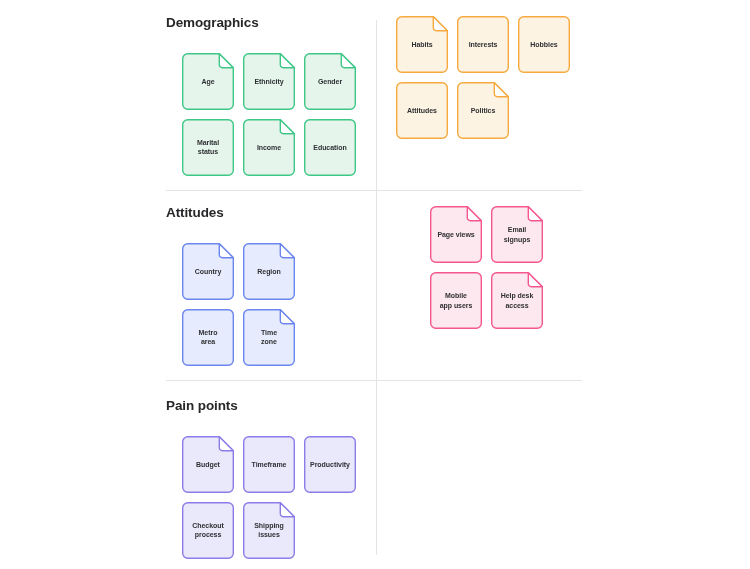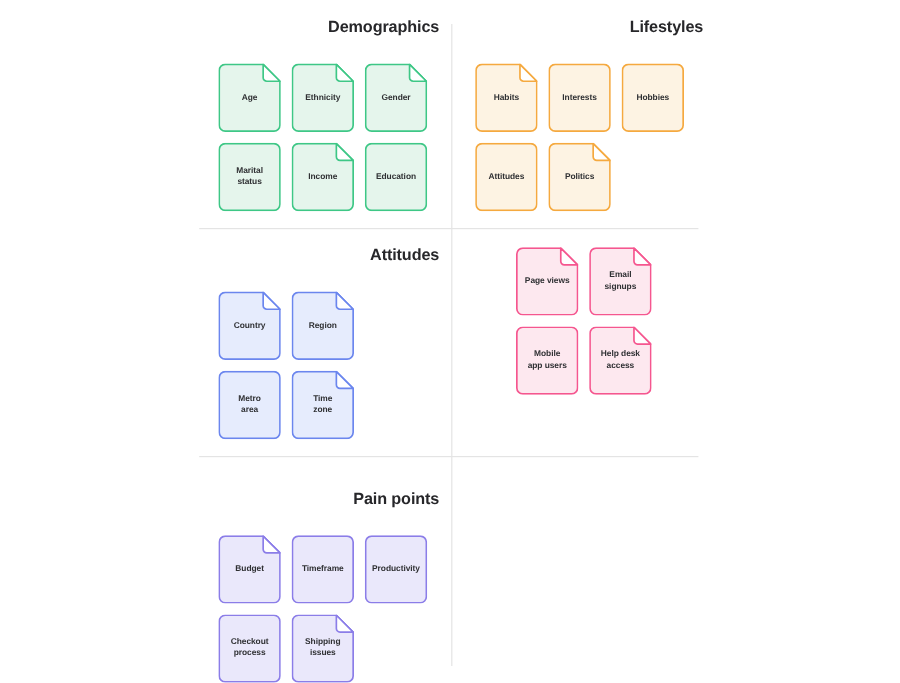--- a/index.html
+++ b/index.html
@@ -43,21 +43,21 @@
   .divider-h.d2 { top: 380px; }
 
   
   .section {
     position: absolute;
   }
   .section-title {
     font-size: 13.5px;
     font-weight: bold;
     color: #27272a;
-    text-align: right;
+    text-align: left;
     letter-spacing: -0.1px;
     margin: 0 0 22px 0;
     line-height: 1.1;
   }
 
   .card-grid {
     display: flex;
     flex-wrap: wrap;
     gap: 9px 9px;
   }
@@ -91,21 +91,21 @@
     letter-spacing: -0.05px;
     padding: 0 3px;
     white-space: pre-line;
   }
 
   
   #sec-demographics { left: 166px; top: 16px;  width: 200px; }
   #sec-lifestyles   { left: 390px; top: 16px;  width: 196px; }
   #sec-geography    { left: 166px; top: 206px; width: 200px; }
   #sec-behaviors    { left: 390px; top: 206px; width: 196px; }
-  #sec-painpoints   { left: 166px; top: 409px; width: 200px; }
+  #sec-painpoints   { left: 166px; top: 399px; width: 200px; }
 
   #sec-demographics .card-grid,
   #sec-geography .card-grid,
   #sec-painpoints .card-grid { padding-left: 16px; }
   #sec-lifestyles .card-grid { padding-left: 6px; }
   #sec-behaviors .card-grid  { padding-left: 40px; }
 
   #sec-geography .card-grid,
   #sec-behaviors .card-grid { max-width: 115px; }
 </style>
@@ -159,21 +159,20 @@
         <div class="card">
           <svg class="card-svg" viewBox="0 0 52 57">
             <path d="M 5.7 0.7 H 46.3 A 5 5 0 0 1 51.3 5.7 V 51.3 A 5 5 0 0 1 46.3 56.3 H 5.7 A 5 5 0 0 1 0.7 51.3 V 5.7 A 5 5 0 0 1 5.7 0.7 Z" fill="#e5f5ec" stroke="#3ec786" stroke-width="1.4" stroke-linejoin="round"></path>
           </svg>
           <span class="card-label">Education</span>
         </div>
       </div>
   </div>
 
   <div class="section" id="sec-lifestyles">
-    <div class="section-title">Lifestyles</div>
     <div class="card-grid">
         <div class="card">
           <svg class="card-svg" viewBox="0 0 52 57">
             <path d="M 5.7 0.7 H 37.3 L 51.3 14.7 V 51.3 A 5 5 0 0 1 46.3 56.3 H 5.7 A 5 5 0 0 1 0.7 51.3 V 5.7 A 5 5 0 0 1 5.7 0.7 Z" fill="#fdf3e3" stroke="#f5a93f" stroke-width="1.4" stroke-linejoin="round"></path>
             <path d="M 37.3 0.7 V 11.7 A 3 3 0 0 0 40.3 14.7 H 51.3 Z" fill="#ffffff" stroke="#f5a93f" stroke-width="1.4" stroke-linejoin="round"></path>
           </svg>
           <span class="card-label">Habits</span>
         </div>
         <div class="card">
           <svg class="card-svg" viewBox="0 0 52 57">

